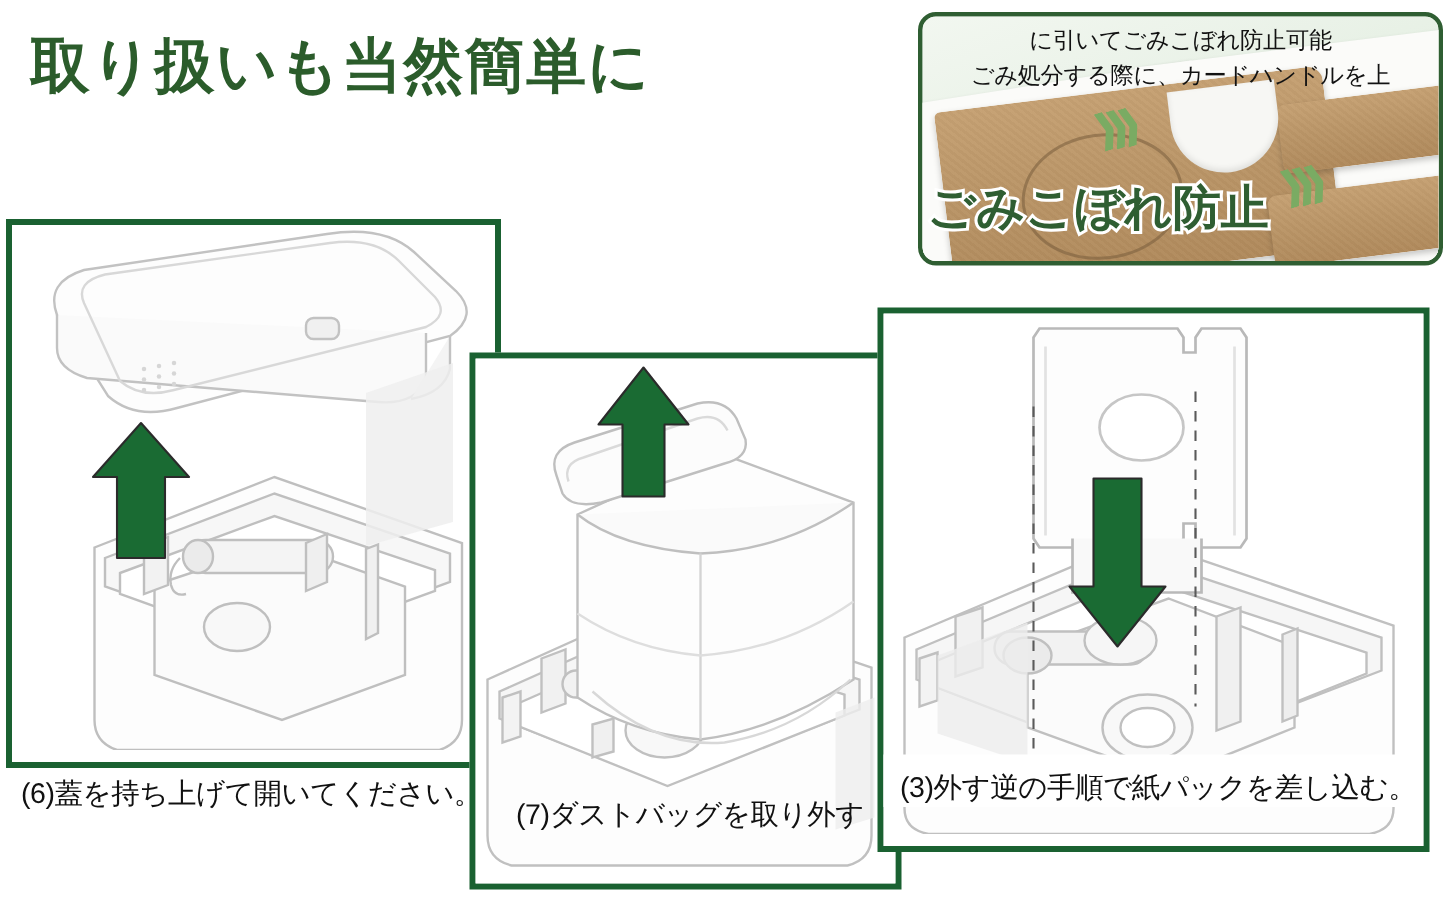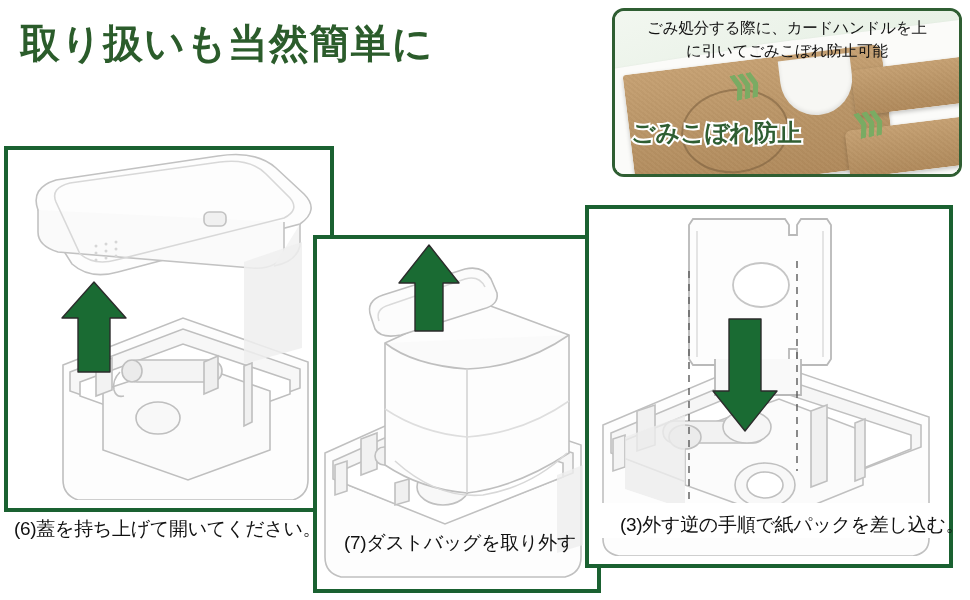--- a/index.html
+++ b/index.html
@@ -88,22 +88,22 @@
 
   .inset-caption{
     position:absolute;left:10px;top:6px;width:324px;
     text-align:center;
     font-size:15.5px;line-height:1.48;
     color:#121212;font-weight:500;
     letter-spacing:-0.2px;
   }
   .inset-caption span{display:block;}
   .inset-big{
-    position:absolute;left:16px;top:106px;
-    font-size:24px;font-weight:bold;
+    position:absolute;left:3px;top:106px;
+    font-size:32px;font-weight:bold;
     color:#2f5e32;
     letter-spacing:0px;
     -webkit-text-stroke:4px #ffffff;
     paint-order:stroke fill;
     text-shadow:
       0 0 2px #fff,0 0 2px #fff;
   }
 
   
   .panel{
@@ -118,21 +118,21 @@
 
   .art{position:absolute;inset:0;background:#ffffff;}
 
   .cap{
     position:absolute;
     font-size:19px;color:#111;
     white-space:nowrap;
     letter-spacing:-0.3px;
   }
   .cap-1{left:14px;top:516px;z-index:8;}
-  .cap-3{left:620px;top:512px;z-index:10;text-align:right;}
+  .cap-3{left:600px;top:512px;z-index:10;text-align:right;}
   .cap-band{
     position:absolute;background:#fff;z-index:9;
   }
   .cap-band-3{left:589px;top:503px;width:352px;height:35px;}
 </style>
 </head>
 <body>
 
 <div id="stage">
 
@@ -154,22 +154,22 @@
 
       <div class="chev-grp g1">
         <span class="chev"></span><span class="chev"></span><span class="chev"></span>
       </div>
       <div class="chev-grp g2">
         <span class="chev"></span><span class="chev"></span><span class="chev"></span>
       </div>
     </div>
 
     <div class="inset-caption">
+      <span>に引いてごみこぼれ防止可能</span>
       <span>ごみ処分する際に、カードハンドルを上</span>
-      <span>に引いてごみこぼれ防止可能</span>
     </div>
 
     <div class="inset-big">ごみこぼれ防止</div>
   </div>
 
   <div class="panel panel-1">
     <div class="art">
       <svg width="314" height="350" viewBox="0 0 314 350">
         <g fill="#ffffff" stroke="#bfbfbf" stroke-width="1.6">
 

